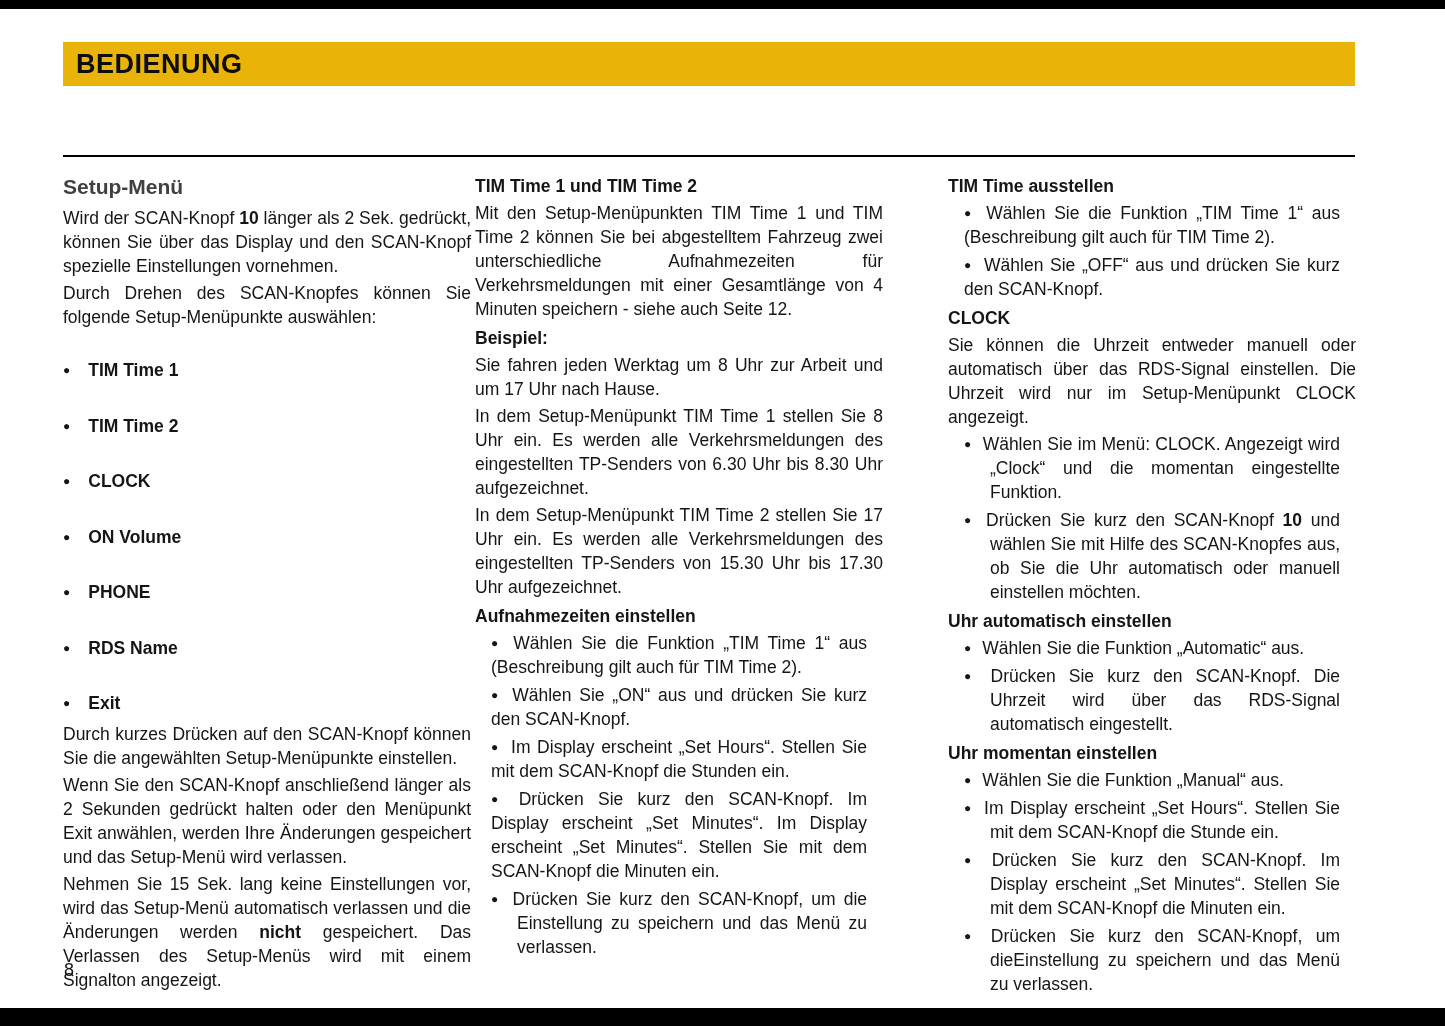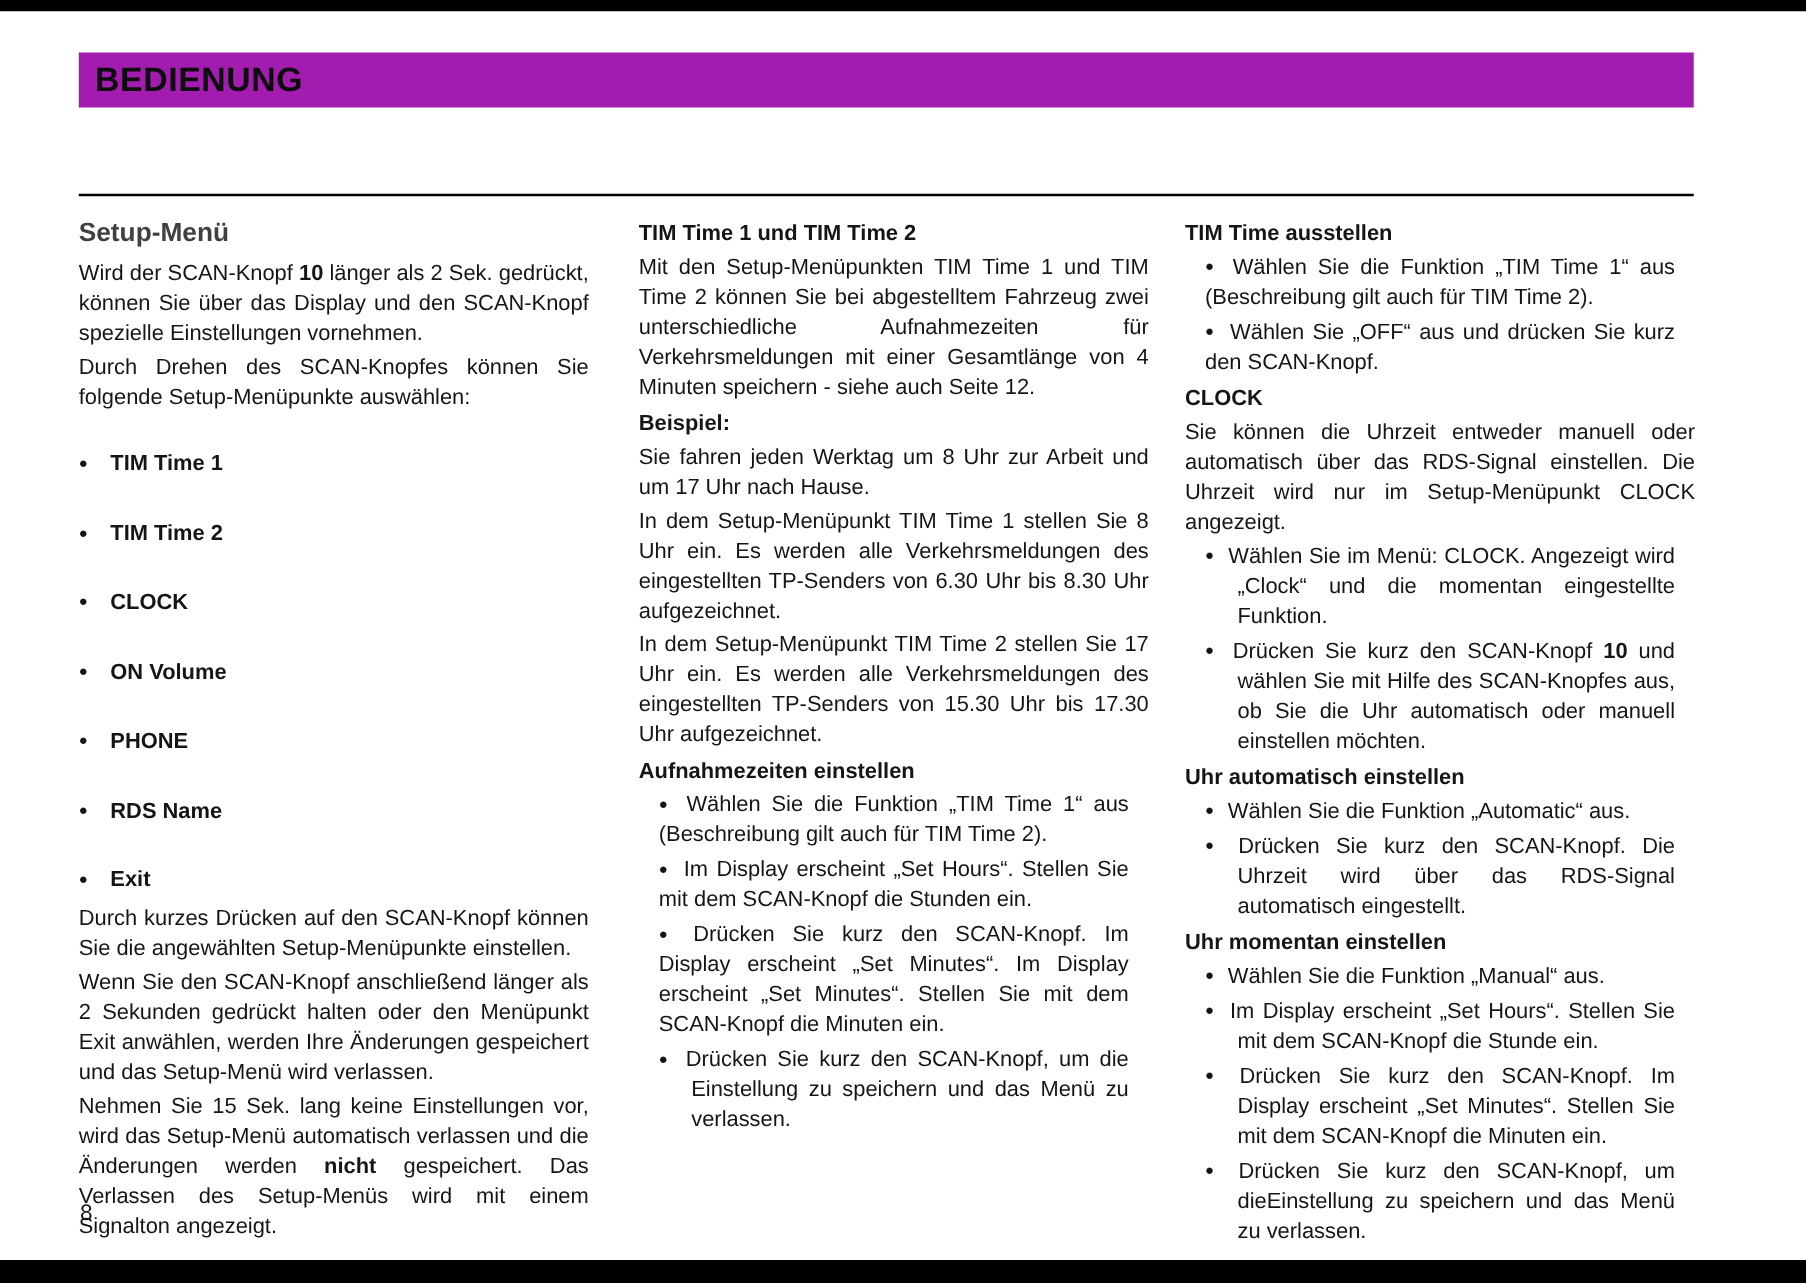--- a/index.html
+++ b/index.html
@@ -13,37 +13,37 @@
     background:#ffffff; color:#151515; overflow:hidden;
   }
   .top-bar {
     position:absolute; top:0; left:0; width:100%; height:9px; background:#000;
   }
   .bottom-bar {
     position:absolute; bottom:0; left:0; width:100%; height:18px; background:#000;
   }
   .header-bar {
     position:absolute; left:63px; top:42px; width:1292px; height:44px;
-    background:#a21caf; display:flex; align-items:center;
+    background:#eab308; display:flex; align-items:center;
   }
   .header-title {
     font-size:27px; font-weight:bold; padding-left:13px; letter-spacing:0.5px;
     color:#0d0d0d;
   }
   .rule {
     position:absolute; left:63px; top:155px; width:1292px; height:2px; background:#000;
   }
   .col {
     position:absolute; top:174px; width:408px;
     font-size:17.5px; line-height:24px; text-align:justify;
     hyphens:auto; -webkit-hyphens:auto;
   }
   .col > :first-child { margin-top:0; }
   .col1 { left:63px; }
-  .col2 { left:511px; }
+  .col2 { left:475px; }
   .col3 { left:948px; }
   .accent-heading {
     font-size:21px; line-height:25px; color:#404040; font-weight:bold;
     margin:0 0 7px; text-align:left;
   }
   .subhead {
     font-weight:bold; font-size:17.5px; line-height:24px;
     margin:5px 0 3px; text-align:left;
   }
   .para { margin:0 0 3px; }
@@ -99,20 +99,21 @@
     <p class="para">Mit den Setup-Menüpunkten TIM Time 1 und TIM Time 2 können Sie bei abgestelltem Fahrzeug zwei unterschiedliche Aufnahmezeiten für Verkehrsmeldungen mit einer Gesamtlänge von 4 Minuten speichern - siehe auch Seite 12.</p>
 
     <h3 class="subhead">Beispiel:</h3>
     <p class="para">Sie fahren jeden Werktag um 8 Uhr zur Arbeit und um 17 Uhr nach Hause.</p>
     <p class="para">In dem Setup-Menüpunkt TIM Time 1 stellen Sie 8 Uhr ein. Es werden alle Verkehrsmeldungen des eingestellten TP-Senders von 6.30 Uhr bis 8.30 Uhr aufgezeichnet.</p>
     <p class="para">In dem Setup-Menüpunkt TIM Time 2 stellen Sie 17 Uhr ein. Es werden alle Verkehrsmeldungen des eingestellten TP-Senders von 15.30 Uhr bis 17.30 Uhr aufgezeichnet.</p>
 
     <h3 class="subhead">Aufnahmezeiten einstellen</h3>
 
     <div class="bullet-item"><span class="bullet">●</span><span>Wählen Sie die Funktion „TIM Time 1“ aus (Beschreibung gilt auch für TIM Time 2).</span></div>
+    <div class="bullet-item"><span class="bullet">●</span><span>Wählen Sie „ON“ aus und drücken Sie kurz den SCAN-Knopf.</span></div>
     <div class="bullet-item"><span class="bullet">●</span><span>Im Display erscheint „Set Hours“.  Stellen Sie mit dem SCAN-Knopf die Stunden ein.</span></div>
     <div class="bullet-item"><span class="bullet">●</span><span>Drücken Sie kurz den SCAN-Knopf. Im Display erscheint „Set Minutes“. Im Display erscheint „Set Minutes“. Stellen Sie mit dem SCAN-Knopf die Minuten ein.</span></div>
     <div class="bullet-item hang"><span class="bullet">●</span><span>Drücken Sie kurz den SCAN-Knopf, um die Einstellung zu speichern und das Menü zu verlassen.</span></div>
   </div>
 
   <div class="col col3">
     <h3 class="subhead">TIM Time ausstellen</h3>
 
     <div class="bullet-item"><span class="bullet">●</span><span>Wählen Sie die Funktion „TIM Time 1“ aus (Beschreibung gilt auch für TIM Time 2).</span></div>
     <div class="bullet-item"><span class="bullet">●</span><span>Wählen Sie „OFF“ aus und drücken Sie kurz den SCAN-Knopf.</span></div>

